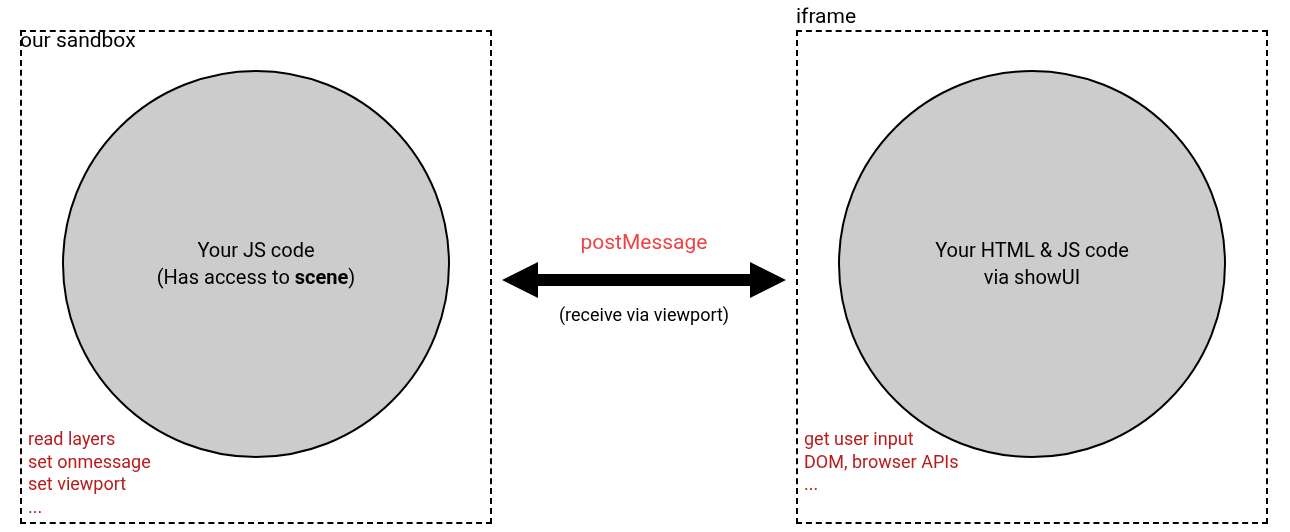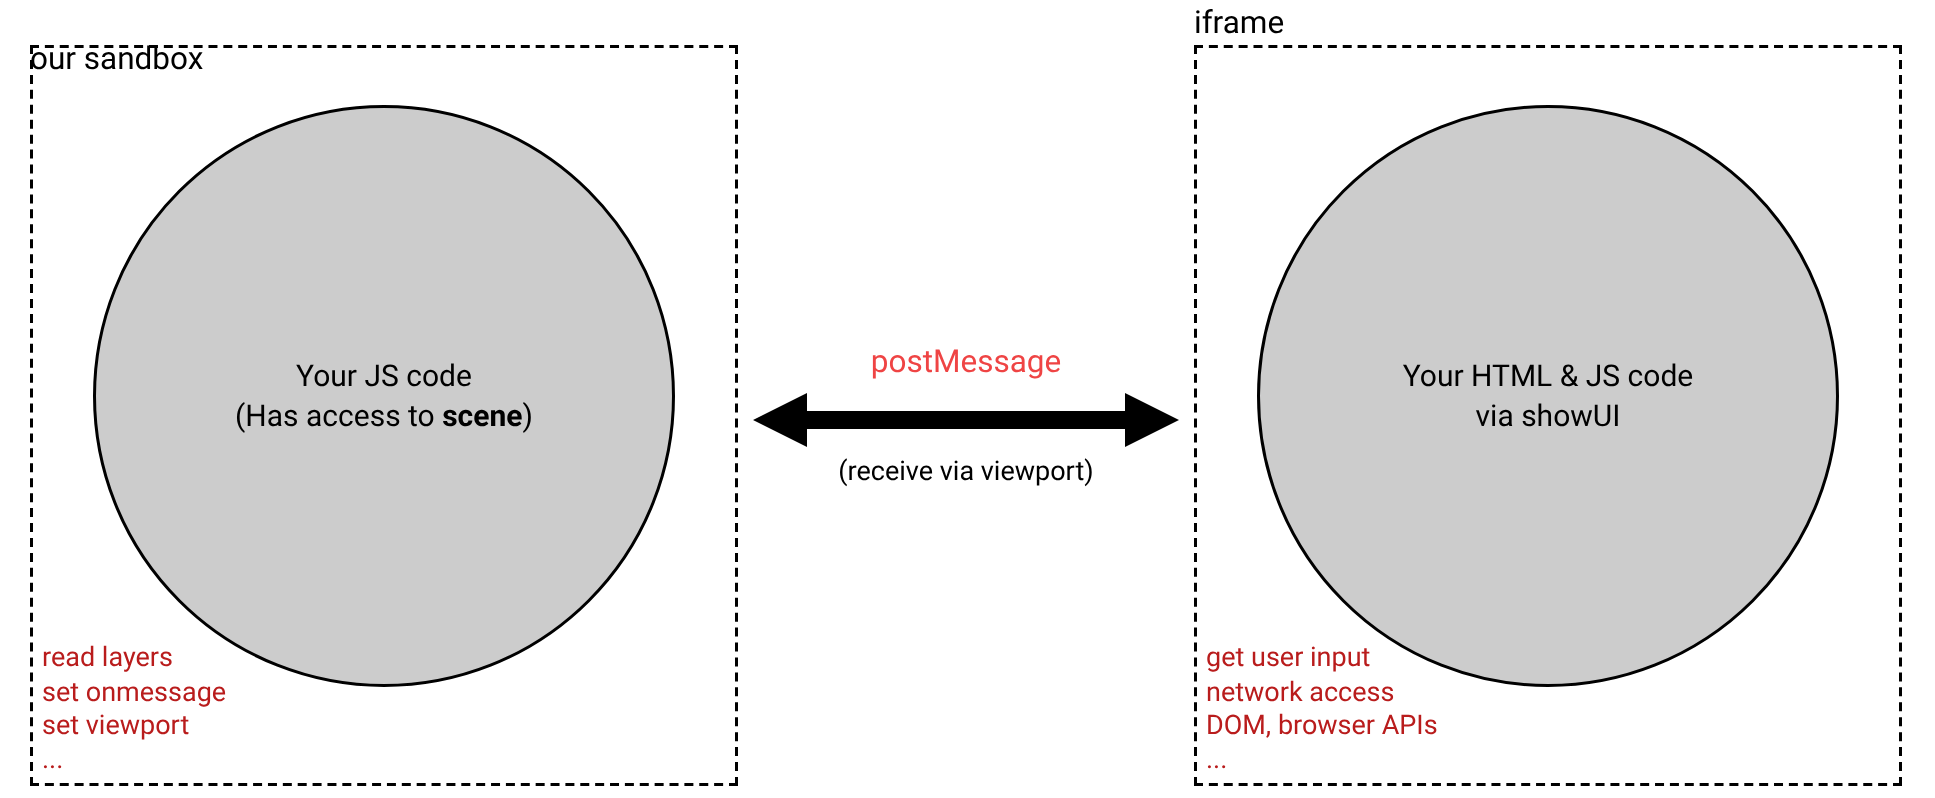--- a/index.html
+++ b/index.html
@@ -95,16 +95,15 @@
 
 <div class="dashed-box" style="left:796px; top:30px; width:472px; height:494px;"></div>
 
 <div class="circle" style="left:838px; top:70px; width:388px; height:388px;">
   <div>Your  HTML &amp; JS code</div>
   <div>via showUI</div>
 </div>
 
 <div class="cap-list" style="left:804px; top:428px;">
   <div>get user input</div>
-  <div>network access</div>
   <div>DOM, browser APIs</div>
   <div>...</div>
 </div>
 
 </body></html>

